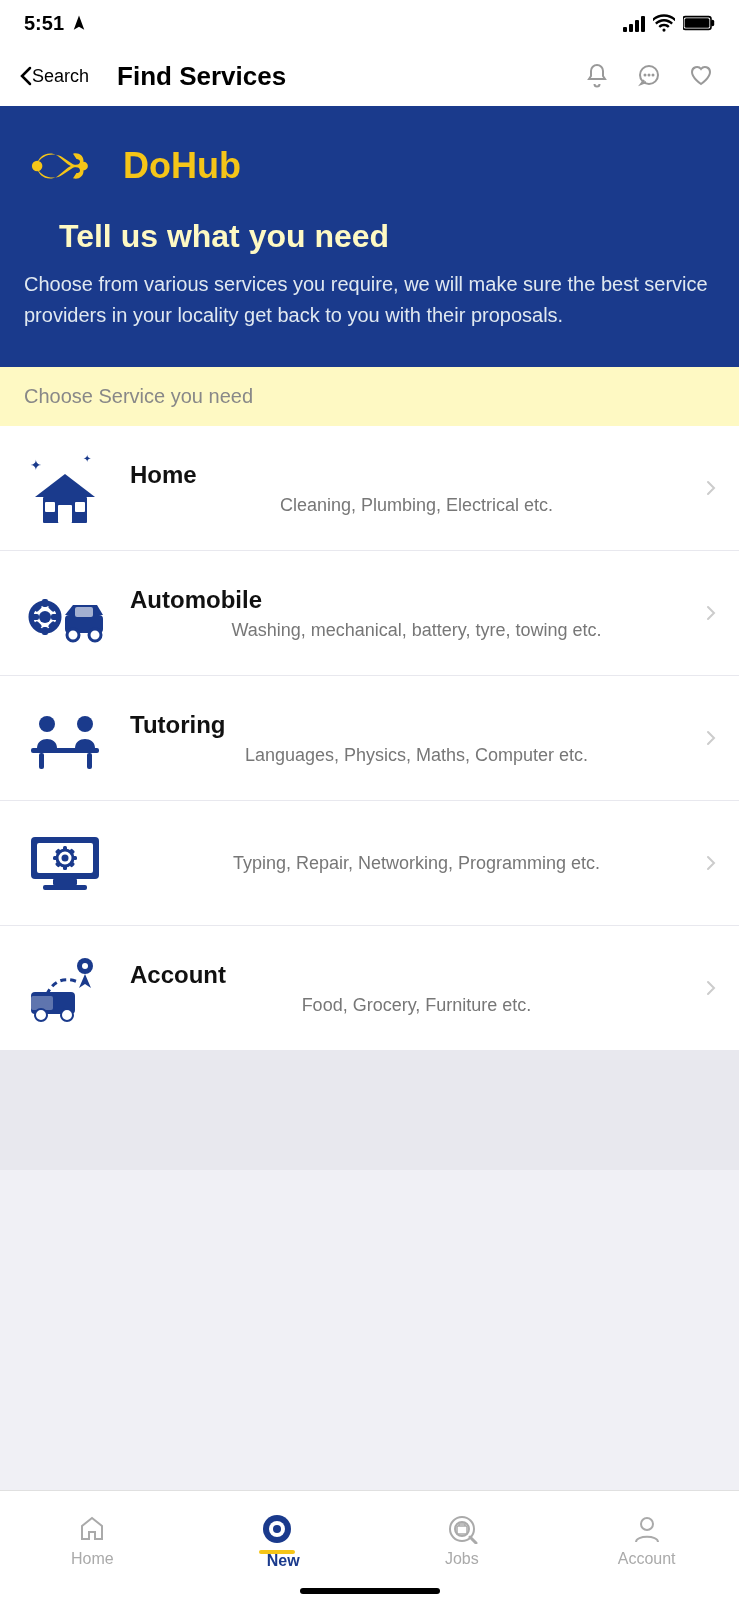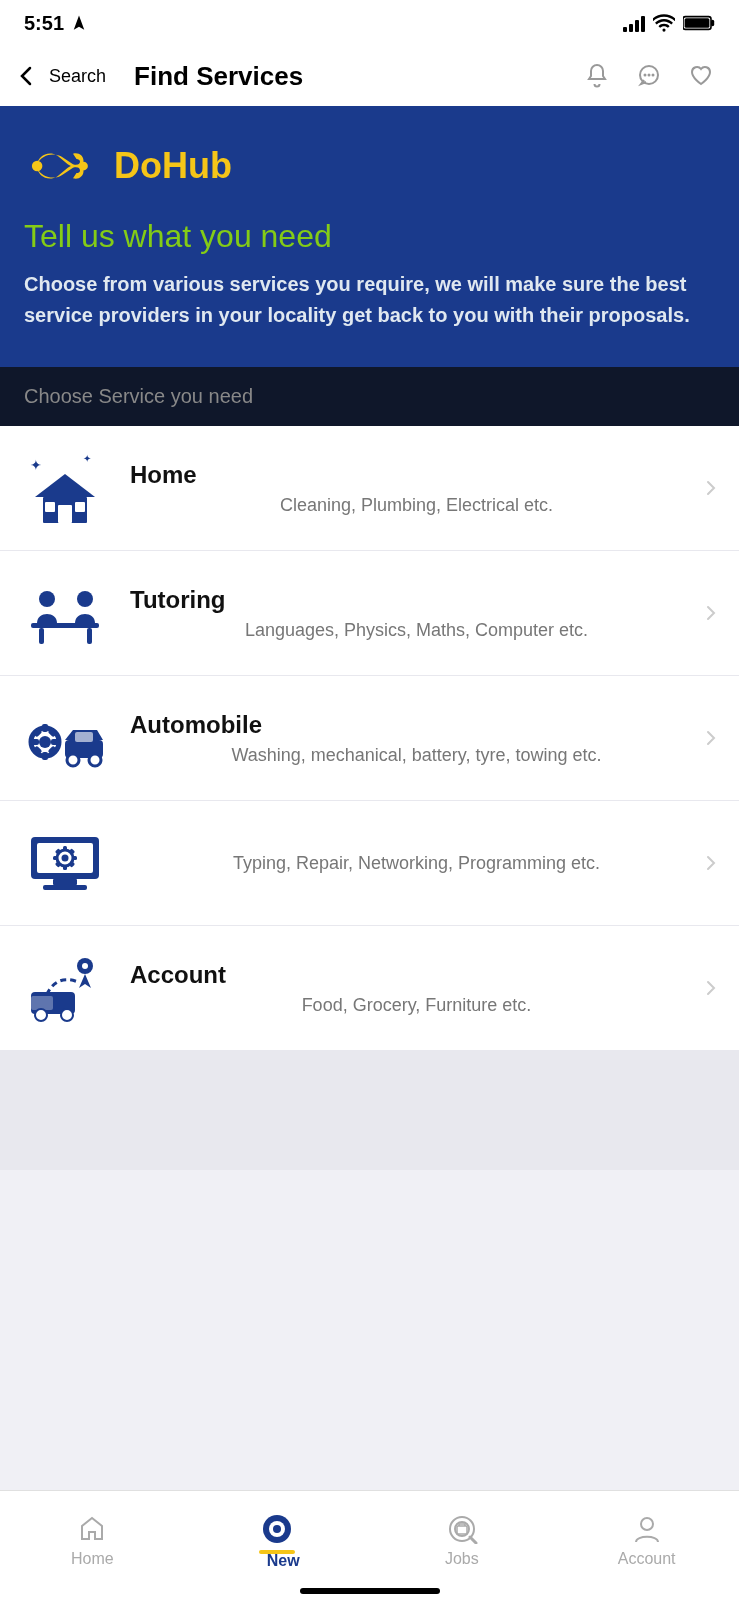--- a/index.html
+++ b/index.html
@@ -46,21 +46,21 @@
     .nav-bar {
       background: #fff;
       display: flex;
       align-items: center;
       padding: 8px 20px 12px;
       height: 56px;
     }
     .nav-back {
       display: flex;
       align-items: center;
-      gap: 17px;
+      gap: 0;
       color: #000;
       font-size: 18px;
       cursor: pointer;
     }
     .nav-title {
       font-size: 26px;
       font-weight: 700;
       color: #000;
       margin-left: 28px;
       flex: 1;
@@ -80,48 +80,48 @@
     }
 
     
     .hero-banner {
       background: #1a3a8c;
       padding: 32px 24px 36px;
     }
     .hero-logo {
       display: flex;
       align-items: center;
-      gap: 20px;
+      gap: 29px;
       margin-bottom: 24px;
     }
     .logo-icon {
       width: 70px;
       height: 56px;
     }
     .logo-text {
       font-size: 36px;
       font-weight: 700;
       color: #f5c518;
     }
     .hero-title {
       font-size: 32px;
-      font-weight: 400;
-      color: #84cc16;
+      font-weight: 700;
+      color: #fef9c3;
       margin-bottom: 14px;
+      margin-left: 35px;
     }
     .hero-desc {
       font-size: 20px;
       color: #e0e8f0;
       line-height: 1.55;
-      font-weight: bold;
     }
 
     
     .section-label {
-      background: #0f172a;
+      background: #fef9c3;
       padding: 18px 24px;
       font-size: 20px;
       color: #888;
       font-weight: 500;
     }
 
     
     .service-list {
       background: #fff;
     }
@@ -323,48 +323,20 @@
           <rect x="33" y="53" width="14" height="18" rx="1" fill="#fff"></rect>
 
           <rect x="20" y="50" width="10" height="10" rx="1" fill="#fff"></rect>
           <rect x="50" y="50" width="10" height="10" rx="1" fill="#fff"></rect>
         </g>
       </svg>
     </div>
     <div class="service-text">
       <div class="service-name">Home</div>
       <div class="service-desc">Cleaning, Plumbing, Electrical etc.</div>
-    </div>
-    <svg width="16" height="16" viewBox="0 0 16 16">
-      <path d="M5 2l6 6-6 6" stroke="#ccc" stroke-width="2" fill="none" stroke-linecap="round"></path>
-    </svg>
-  </div>
-
-  <div class="service-item">
-    <div class="service-icon-wrap">
-      <svg width="85" height="72" viewBox="0 0 85 72">
-        <g fill="#1a3a8c">
-
-          <rect x="8" y="46" width="68" height="5" rx="2" fill="#1a3a8c"></rect>
-          <rect x="16" y="51" width="5" height="16" rx="2" fill="#1a3a8c"></rect>
-          <rect x="64" y="51" width="5" height="16" rx="2" fill="#1a3a8c"></rect>
-
-          <circle cx="24" cy="22" r="8" fill="#1a3a8c"></circle>
-
-          <path d="M14 46 C14 34 34 34 34 46" fill="#1a3a8c"></path>
-
-          <circle cx="62" cy="22" r="8" fill="#1a3a8c"></circle>
-
-          <path d="M52 46 C52 34 72 34 72 46" fill="#1a3a8c"></path>
-        </g>
-      </svg>
-    </div>
-    <div class="service-text">
-      <div class="service-name">Tutoring</div>
-      <div class="service-desc">Languages, Physics, Maths, Computer etc.</div>
     </div>
     <svg width="16" height="16" viewBox="0 0 16 16">
       <path d="M5 2l6 6-6 6" stroke="#ccc" stroke-width="2" fill="none" stroke-linecap="round"></path>
     </svg>
   </div>
 
   <div class="service-item">
     <div class="service-icon-wrap">
       <svg width="85" height="72" viewBox="0 0 85 72">
         <g fill="#1a3a8c">
@@ -384,20 +356,48 @@
           <rect x="42" y="38" width="38" height="18" rx="4" fill="#1a3a8c"></rect>
           <circle cx="50" cy="58" r="6" fill="#fff" stroke="#1a3a8c" stroke-width="3"></circle>
           <circle cx="72" cy="58" r="6" fill="#fff" stroke="#1a3a8c" stroke-width="3"></circle>
           <rect x="52" y="30" width="18" height="10" rx="2" fill="#fff" opacity="0.6"></rect>
         </g>
       </svg>
     </div>
     <div class="service-text">
       <div class="service-name">Automobile</div>
       <div class="service-desc">Washing, mechanical, battery, tyre, towing etc.</div>
+    </div>
+    <svg width="16" height="16" viewBox="0 0 16 16">
+      <path d="M5 2l6 6-6 6" stroke="#ccc" stroke-width="2" fill="none" stroke-linecap="round"></path>
+    </svg>
+  </div>
+
+  <div class="service-item">
+    <div class="service-icon-wrap">
+      <svg width="85" height="72" viewBox="0 0 85 72">
+        <g fill="#1a3a8c">
+
+          <rect x="8" y="46" width="68" height="5" rx="2" fill="#1a3a8c"></rect>
+          <rect x="16" y="51" width="5" height="16" rx="2" fill="#1a3a8c"></rect>
+          <rect x="64" y="51" width="5" height="16" rx="2" fill="#1a3a8c"></rect>
+
+          <circle cx="24" cy="22" r="8" fill="#1a3a8c"></circle>
+
+          <path d="M14 46 C14 34 34 34 34 46" fill="#1a3a8c"></path>
+
+          <circle cx="62" cy="22" r="8" fill="#1a3a8c"></circle>
+
+          <path d="M52 46 C52 34 72 34 72 46" fill="#1a3a8c"></path>
+        </g>
+      </svg>
+    </div>
+    <div class="service-text">
+      <div class="service-name">Tutoring</div>
+      <div class="service-desc">Languages, Physics, Maths, Computer etc.</div>
     </div>
     <svg width="16" height="16" viewBox="0 0 16 16">
       <path d="M5 2l6 6-6 6" stroke="#ccc" stroke-width="2" fill="none" stroke-linecap="round"></path>
     </svg>
   </div>
 
   <div class="service-item">
     <div class="service-icon-wrap">
       <svg width="85" height="72" viewBox="0 0 85 72">
         <g fill="#1a3a8c">

